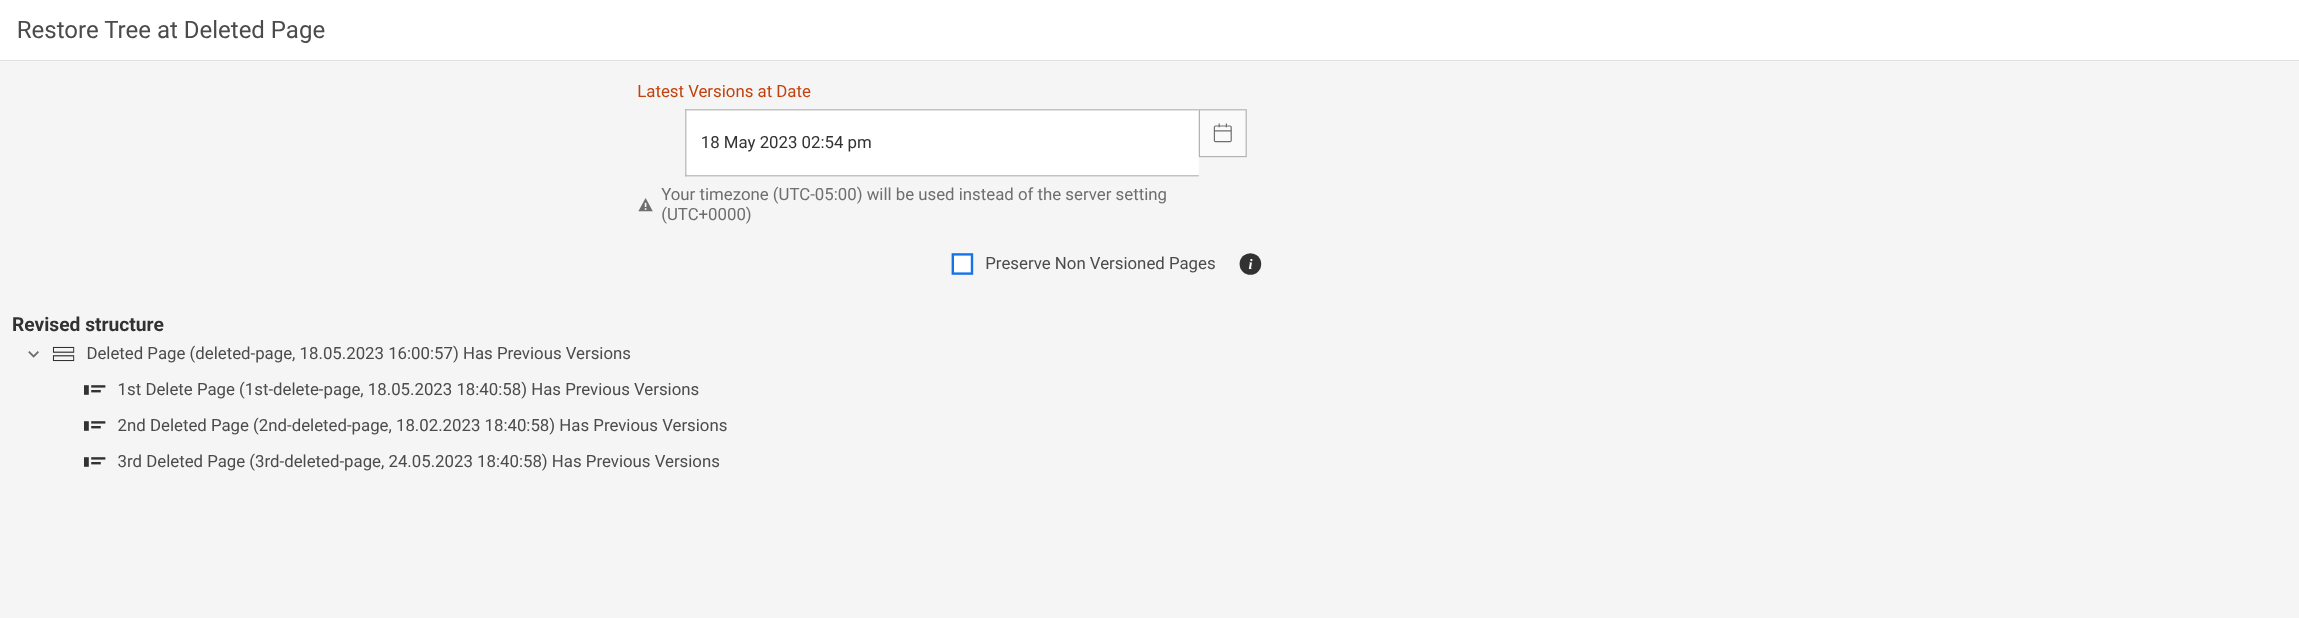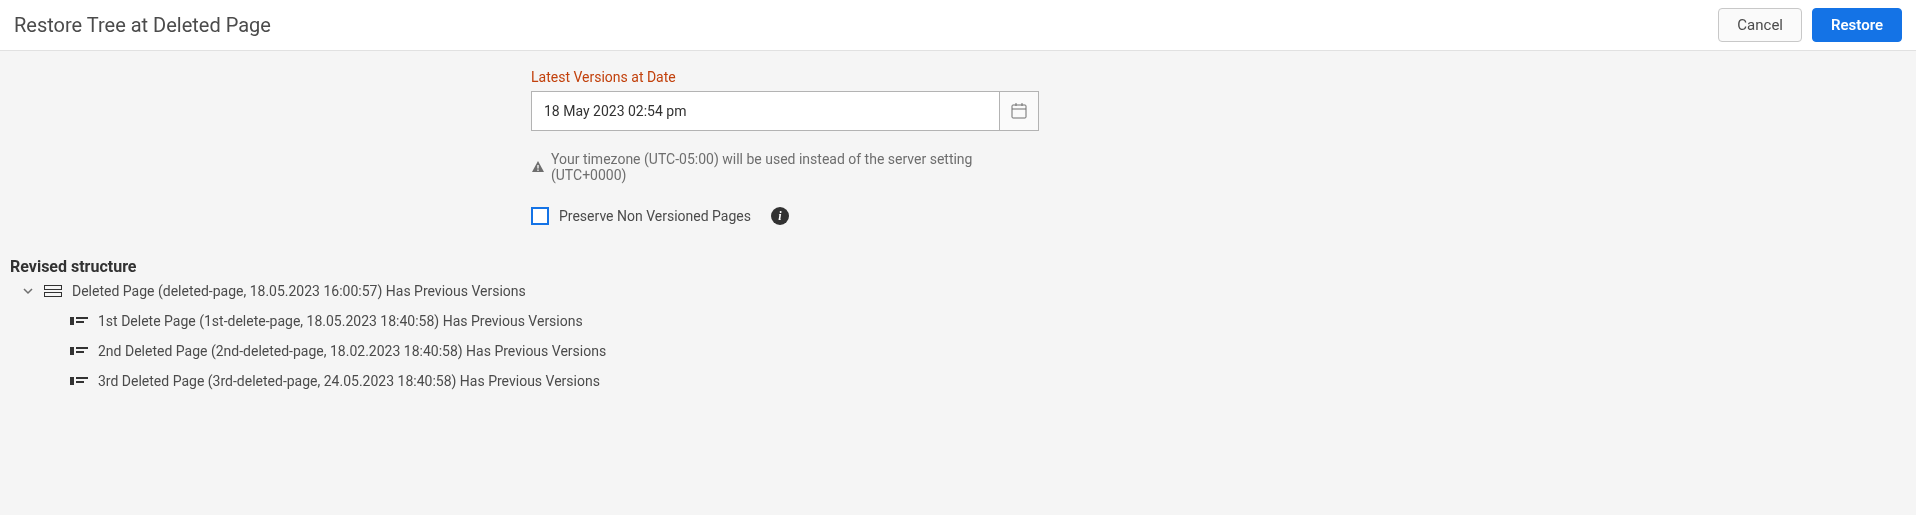--- a/index.html
+++ b/index.html
@@ -67,46 +67,48 @@
   }
   .date-input {
     flex: 1;
     padding: 8px 12px;
     font-size: 14px;
     border: 1px solid #b3b3b3;
     border-right: none;
     background: #fff;
     color: #323232;
     font-family: inherit;
-    height: 40px;
+    height: 56px;
     border-radius: 0;
+    margin-left: 40px;
   }
   .date-picker-btn {
     width: 40px;
     height: 40px;
     border: 1px solid #b3b3b3;
     background: #fafafa;
     display: flex;
     align-items: center;
     justify-content: center;
     cursor: pointer;
   }
   .timezone-note {
     font-size: 14px;
     color: #6e6e6e;
-    margin-top: 20px;
+    margin-top: 8px;
     display: flex;
     align-items: center;
     gap: 6px;
   }
   .checkbox-row {
     margin-top: 24px;
     display: flex;
     align-items: center;
     gap: 10px;
+    justify-content: flex-end;
   }
   .checkbox {
     width: 18px;
     height: 18px;
     border: 2px solid #1473e6;
     background: #fff;
     cursor: pointer;
     flex-shrink: 0;
   }
   .checkbox-label {
@@ -165,24 +167,20 @@
     width: 18px;
     height: 14px;
   }
   svg { display: block; }
 </style>
 </head>
 <body>
 
 <div class="header">
   <div class="header-title">Restore Tree at Deleted Page</div>
-  <div class="header-actions">
-    <button class="btn btn-secondary">Cancel</button>
-    <button class="btn btn-primary">Restore</button>
-  </div>
 </div>
 
 <div class="main">
 
   <div class="form-area">
     <label class="field-label">Latest Versions at Date</label>
     <div class="date-row">
       <input class="date-input" type="text" value="18 May 2023 02:54 pm" style="">
       <button class="date-picker-btn">
         <span>

